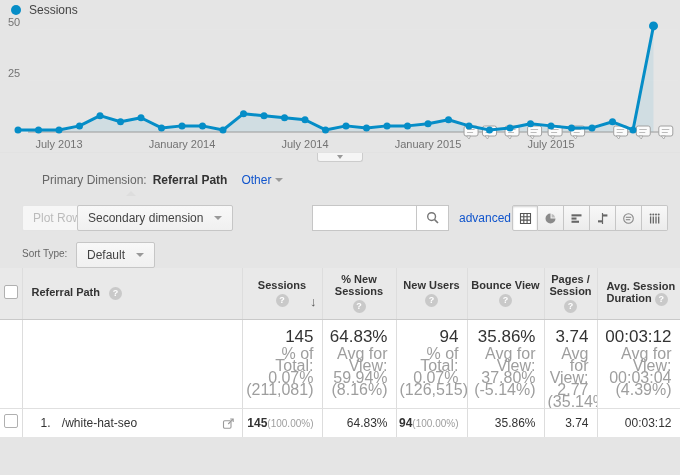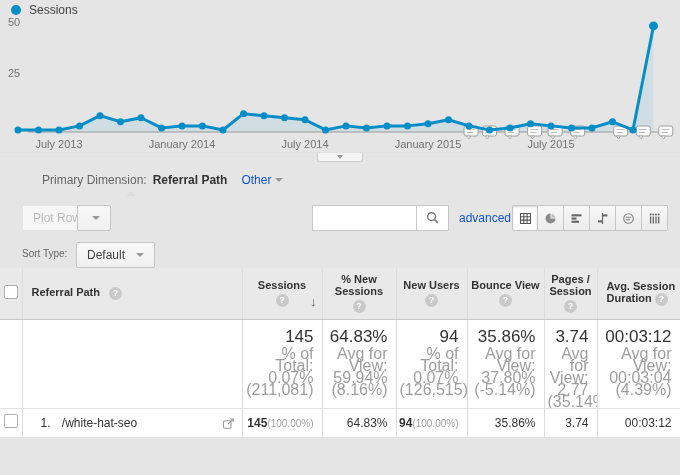--- a/index.html
+++ b/index.html
@@ -206,20 +206,21 @@
     <span class="pd-selected">Referral Path</span>
     <span class="pd-other">Other</span>
     <span class="caret"></span>
   </div>
   <div class="pd-pointer"></div>
 
   <button class="btn disabled" id="plot-rows-btn">
     <span>Plot Rows</span>
   </button>
   <button class="btn" id="secondary-dim-btn">
+    <span>Secondary dimension</span>
     <span class="caret"></span>
   </button>
 
   <div class="search-wrap">
     <input class="search-input" type="text" placeholder="" style="">
     <button class="search-btn">
       <svg width="14" height="14" viewBox="0 0 14 14">
         <circle cx="5.6" cy="5.6" r="3.9" fill="none" stroke="#777" stroke-width="1.4"></circle>
         <line x1="8.6" y1="8.6" x2="12" y2="12" stroke="#777" stroke-width="1.6"></line>
       </svg>

